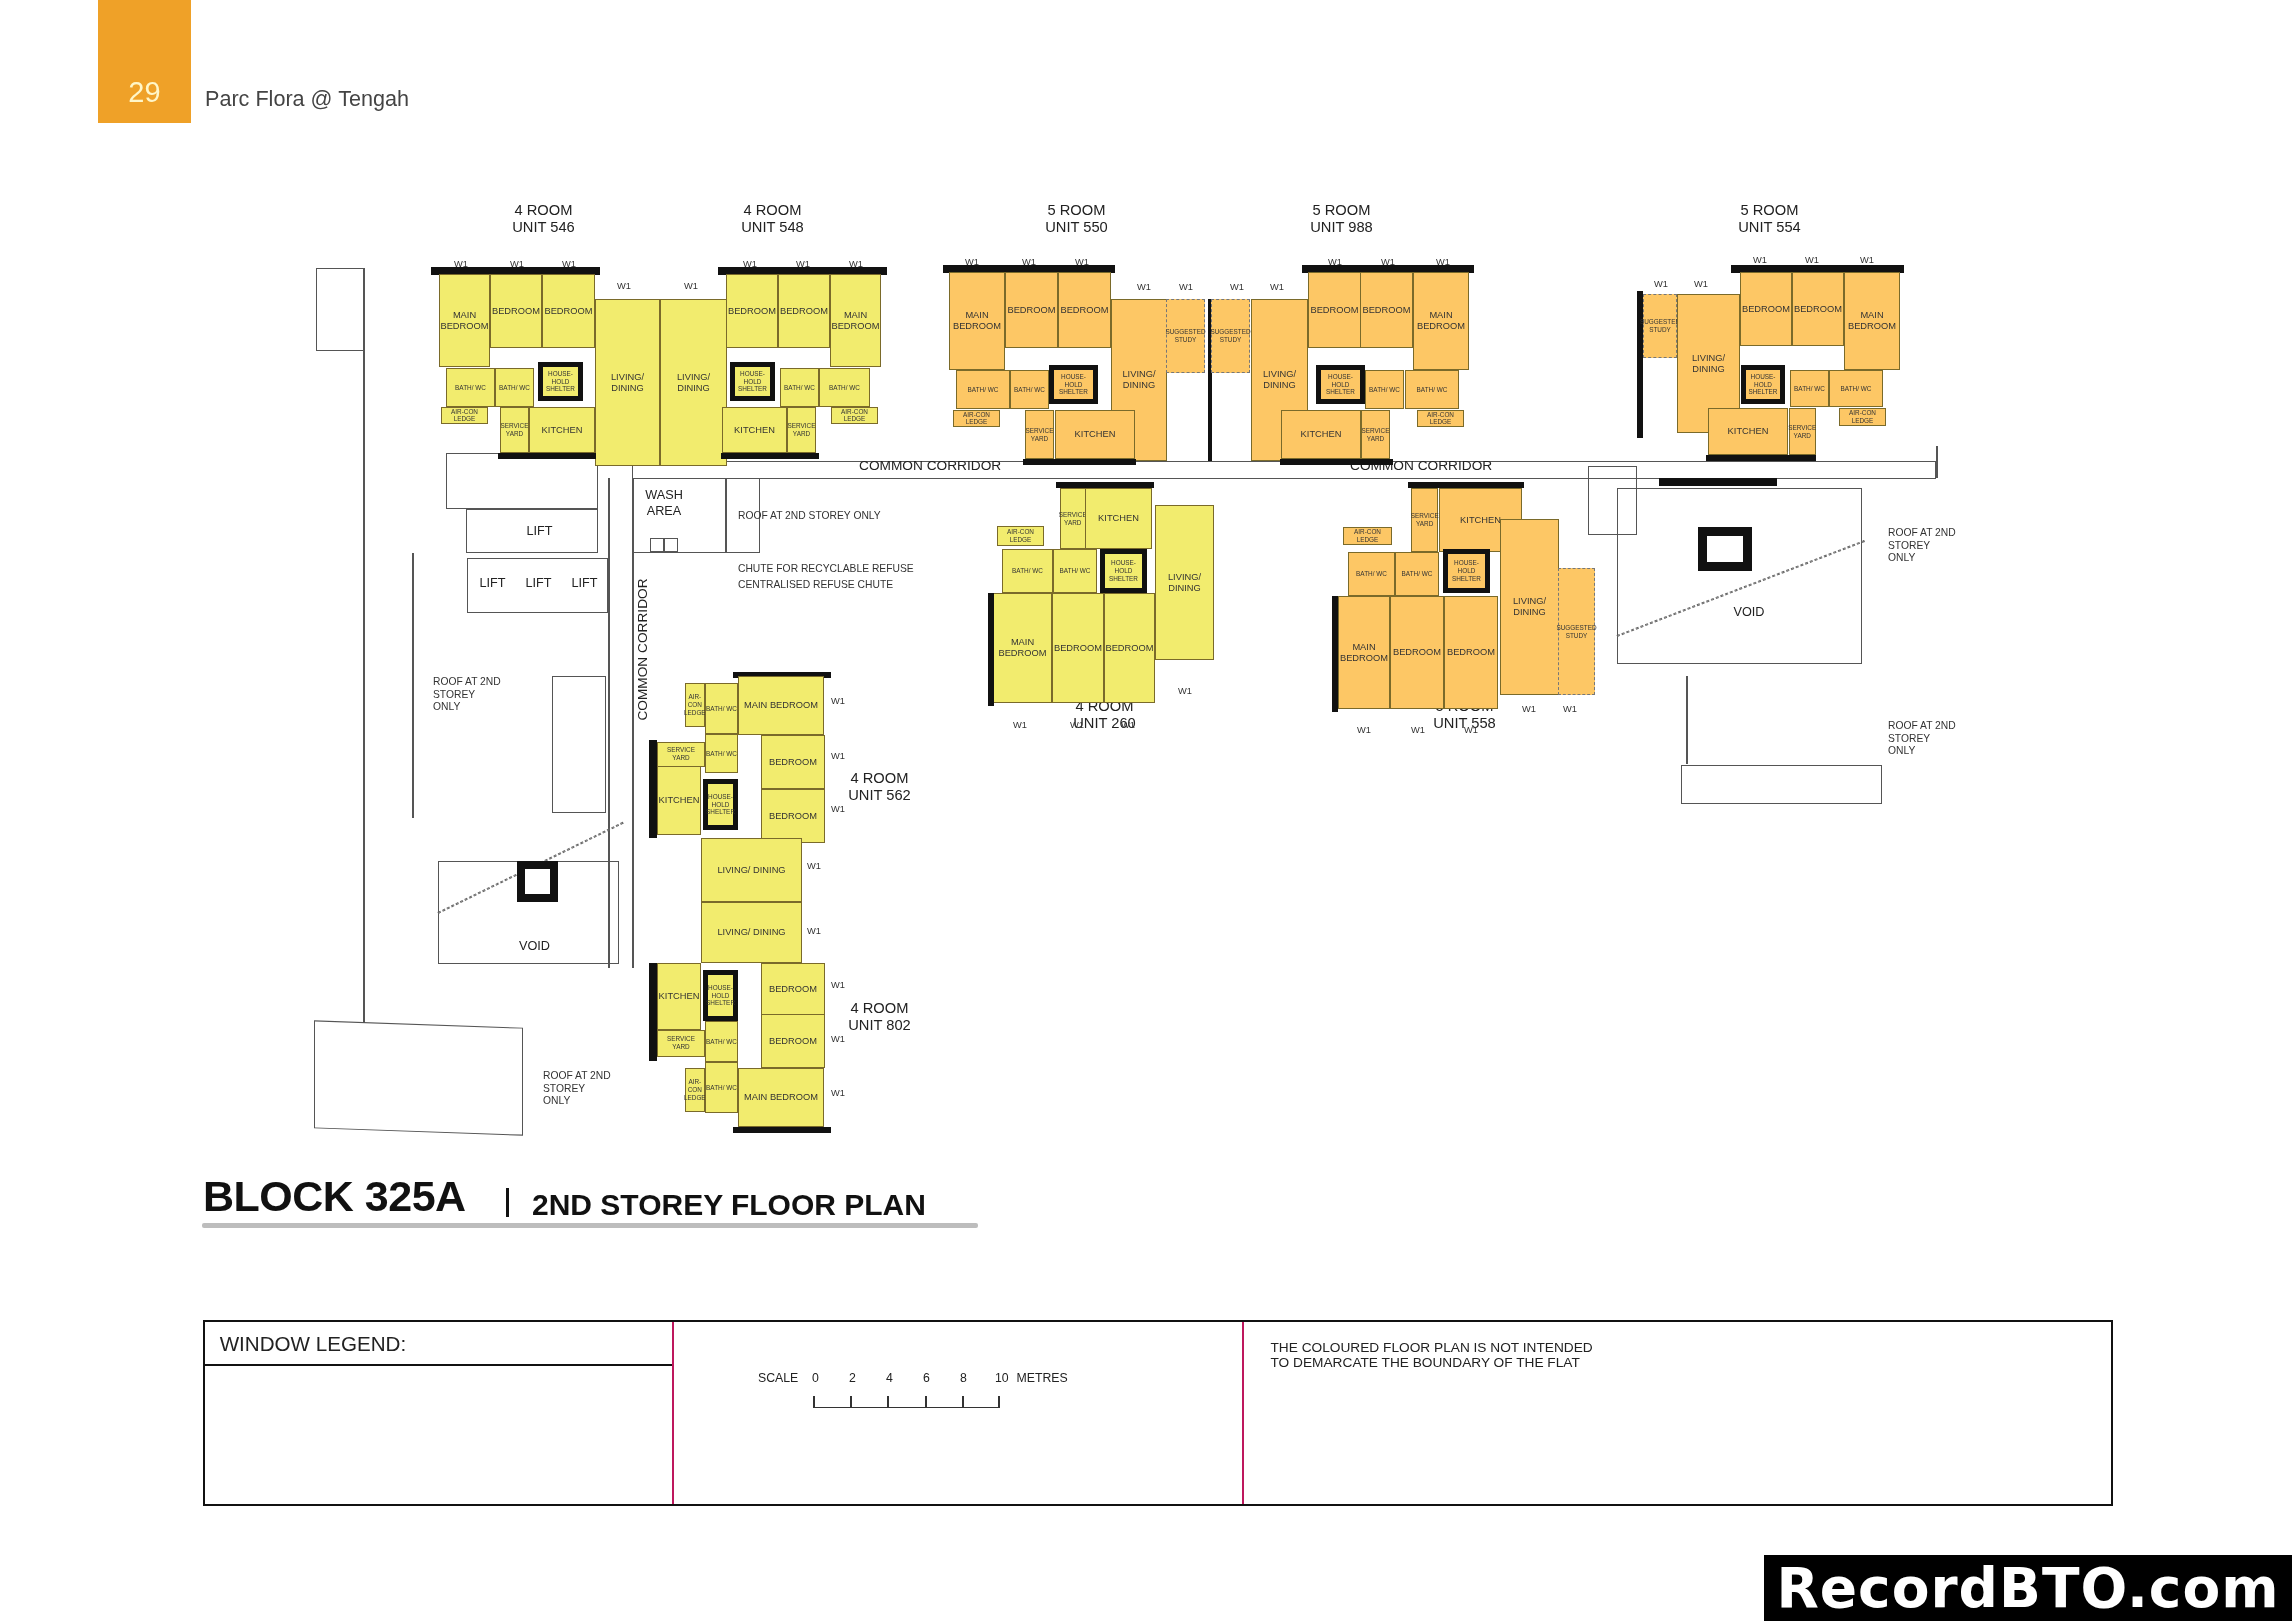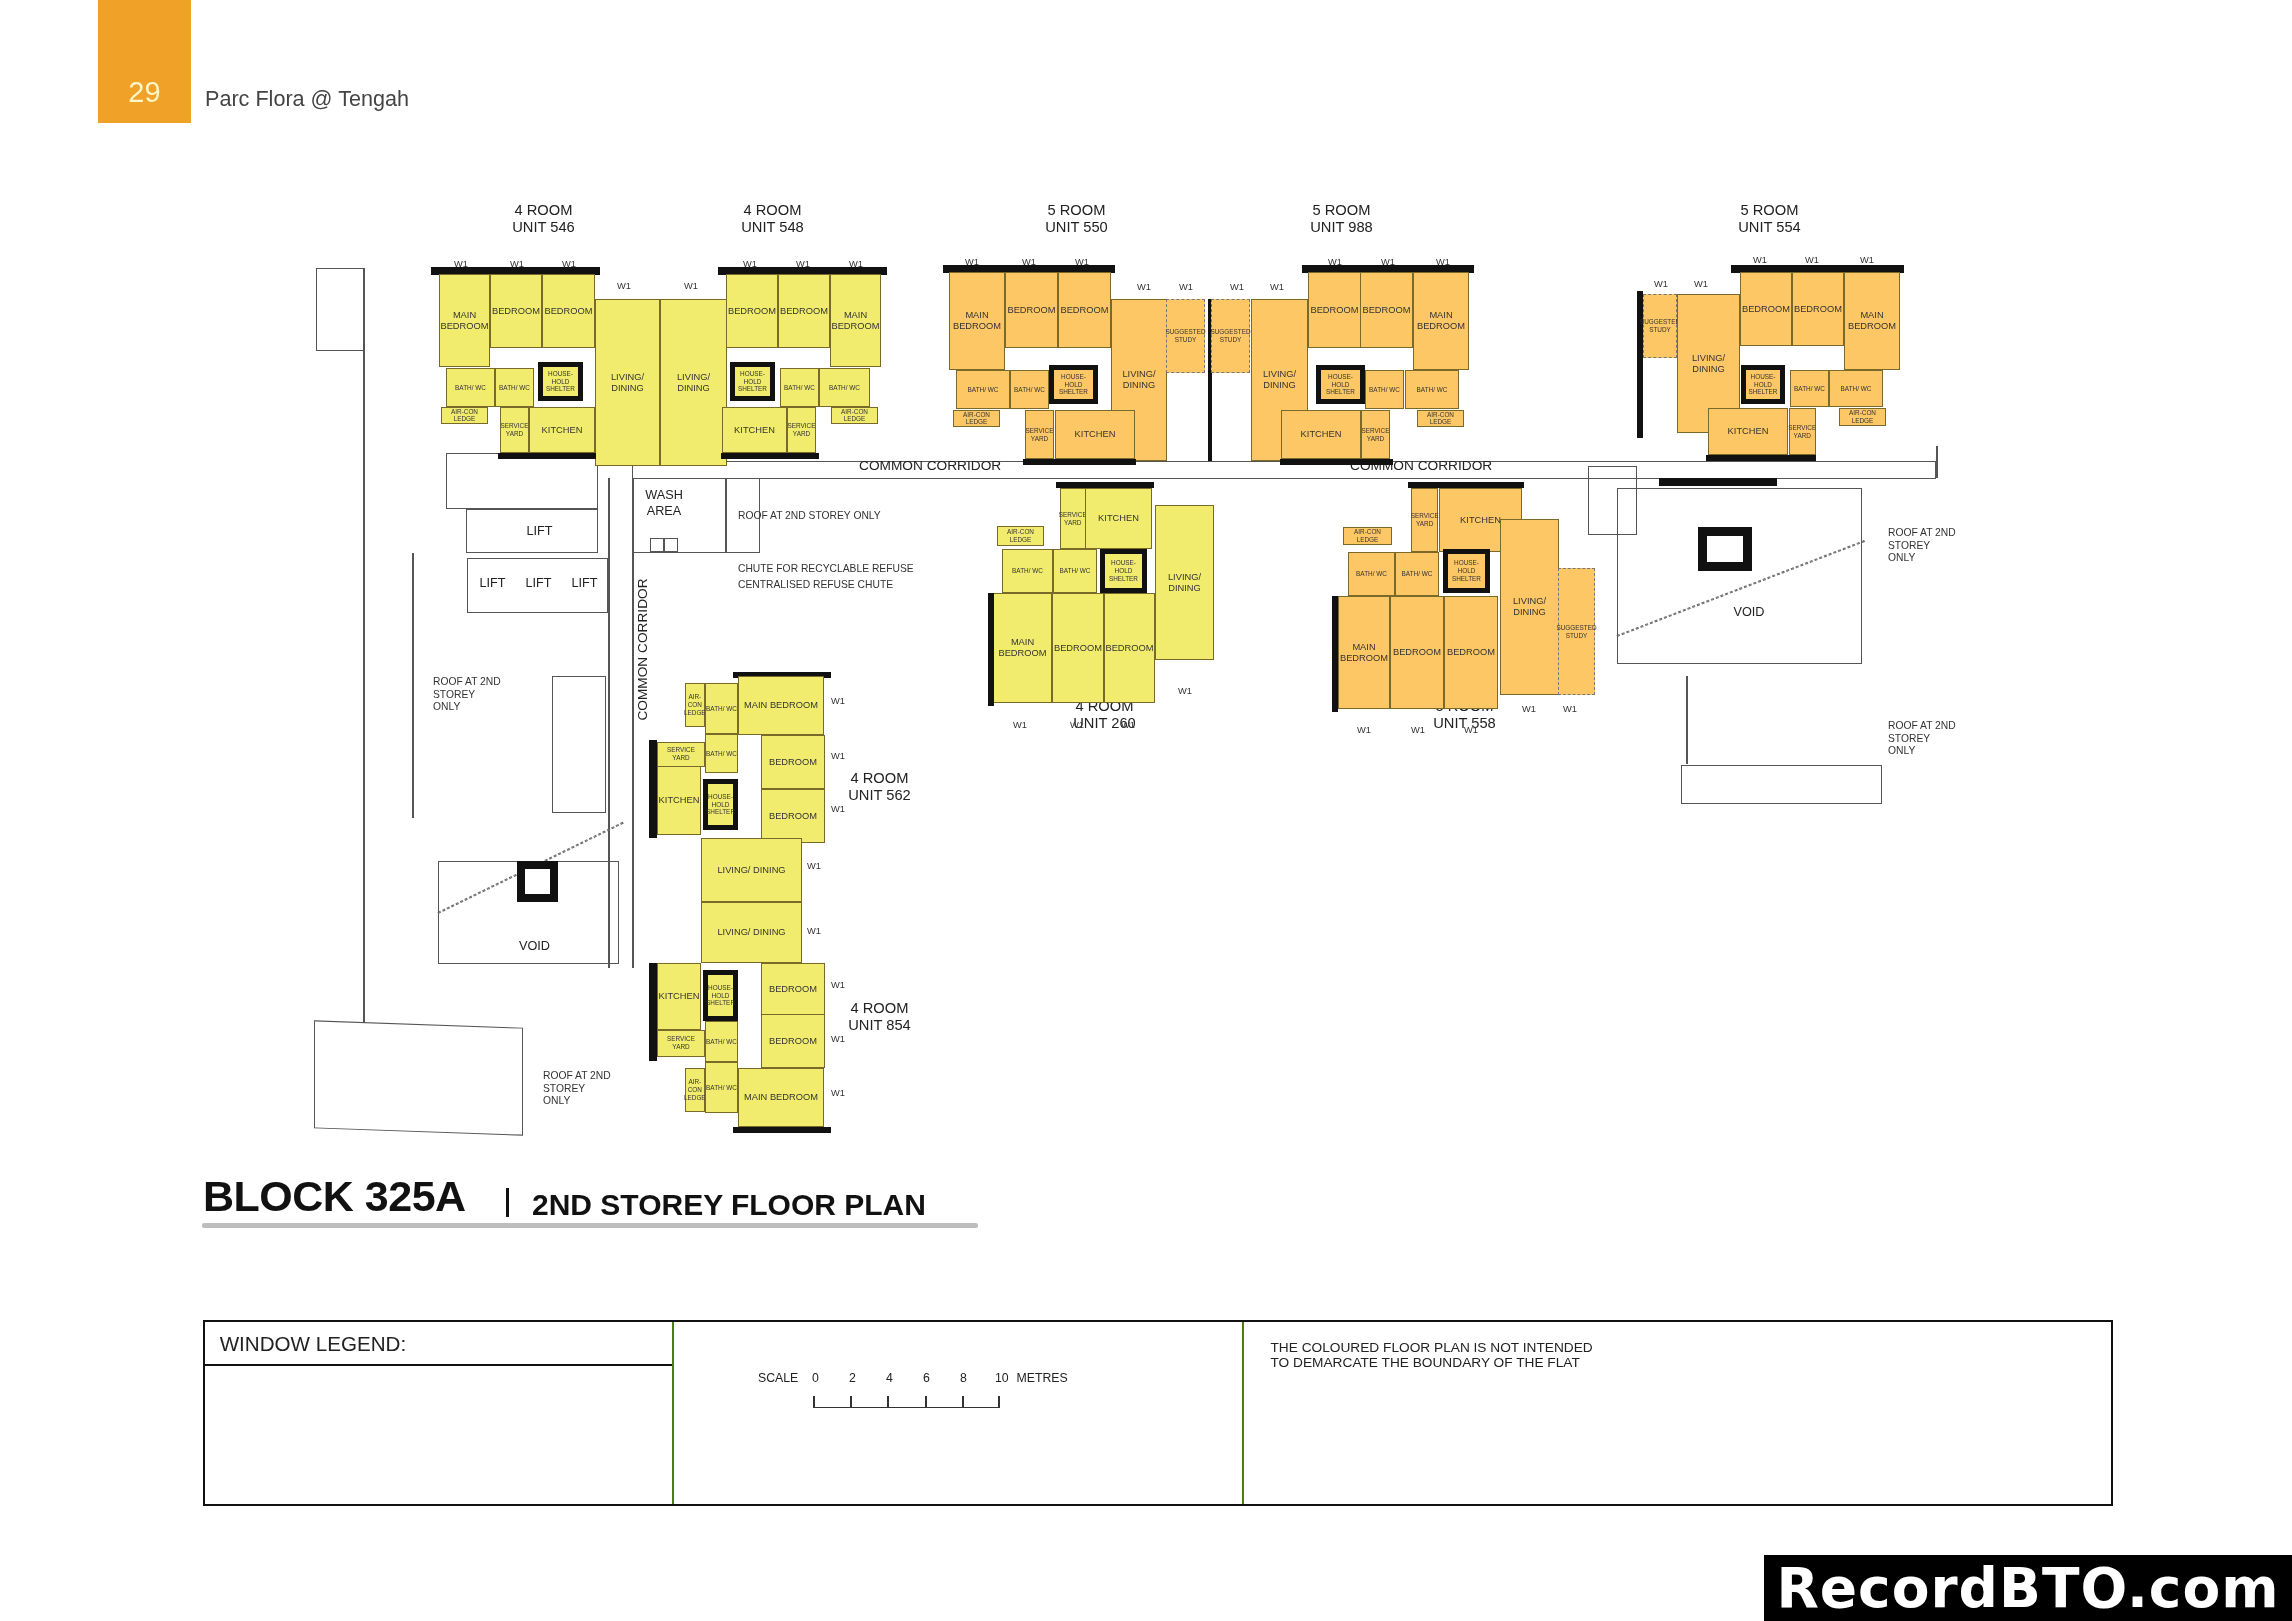--- a/index.html
+++ b/index.html
@@ -23,21 +23,21 @@
   .note { position: absolute; font-size: 10.3px; line-height: 12.7px; color: #333; }
   .corr-label { position: absolute; font-size: 13.7px; color: #222; }
   .lbl { position: absolute; font-size: 12.7px; color: #222; text-align: center; }
 
   .block-title { left: 203px; top: 1172px; font-size: 43px; font-weight: bold; color: #111; letter-spacing: -0.5px; }
   .title-sep { left: 506px; top: 1188px; width: 2.9px; height: 29px; background: #111; }
   .block-sub { left: 532px; top: 1188px; font-size: 30px; font-weight: bold; color: #111; }
   .title-underline { left: 202px; top: 1223px; width: 776px; height: 4.9px; background: #bdbdbd; border-radius: 2px; }
 
   .legend { left: 203px; top: 1320px; width: 1910px; height: 186px; border: 2.9px solid #111; display: flex; }
-  .cell { border-right: 2px solid #4d7c0f; position: relative; height: 100%; }
+  .cell { border-right: 2px solid #be185d; position: relative; height: 100%; }
   .cell:last-child { border-right: none; }
   .c1 { width: 469px; }
   .c2 { width: 468px; }
   .c3 { width: 570px; }
   .c4 { flex: 1; }
   .legend-head { height: 44px; border-bottom: 2px solid #111; font-size: 20.6px; padding: 9.8px 0 0 14.7px; color: #222; }
   .legend-item { font-size: 11.3px; padding: 23.5px 0 0 14.7px; color: #222; }
   .note-text { font-size: 11.3px; padding: 19.6px 0 0 11.8px; color: #222; }
   .disclaim { font-size: 13.7px; line-height: 15.7px; padding: 17.6px 0 0 26.5px; color: #222; }
   .scale-row { position: absolute; left: 84px; top: 49px; font-size: 12.3px; color: #222; display: flex; align-items: flex-start; }
@@ -84,21 +84,21 @@
   <div class="unit-label" style="left:1396px;top:698px;">
     <div>5 ROOM</div>
     <div>UNIT 558</div>
   </div>
   <div class="unit-label" style="left:811px;top:770px;width:137px;">
     <div>4 ROOM</div>
     <div>UNIT 562</div>
   </div>
   <div class="unit-label" style="left:811px;top:1000px;width:137px;">
     <div>4 ROOM</div>
-    <div>UNIT 854</div>
+    <div>UNIT 802</div>
   </div>
 
   <div class="thin" style="left:316px;top:268px;width:49px;height:83px;"></div>
   <div class="thin" style="left:363px;top:268px;width:2px;height:755px;"></div>
   <div class="thin" style="left:412px;top:553px;width:2px;height:265px;"></div>
   <div class="thin" style="left:446px;top:453px;width:152px;height:56px;"></div>
   <div class="thin" style="left:466px;top:509px;width:132px;height:44px;"></div>
   <div class="thin" style="left:467px;top:558px;width:141px;height:55px;"></div>
   <div class="thin" style="left:552px;top:676px;width:54px;height:137px;"></div>
   <div class="thin" style="left:632px;top:461px;width:1304px;height:17.6px;"></div>

